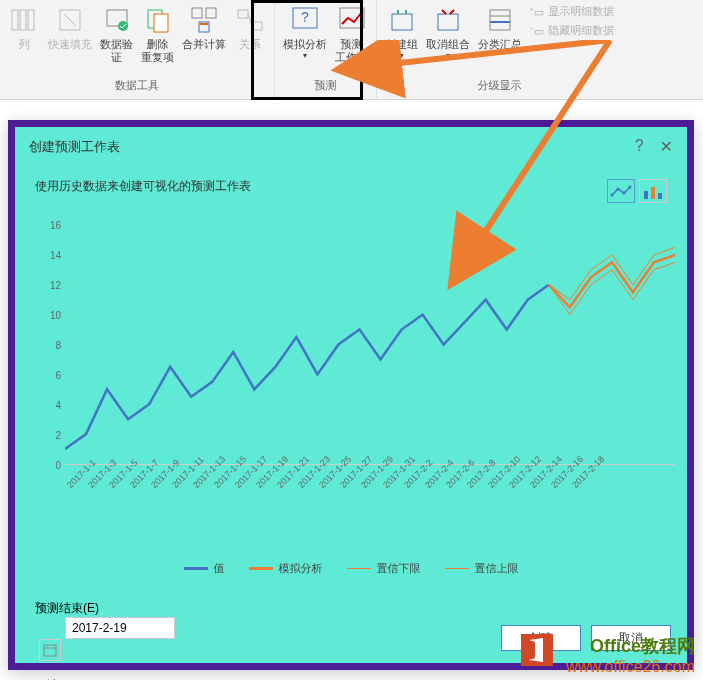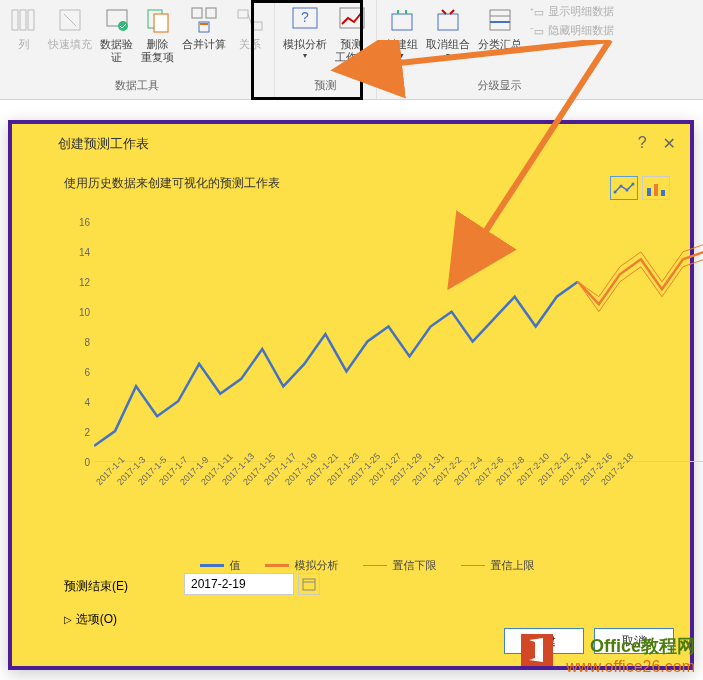--- a/index.html
+++ b/index.html
@@ -11,41 +11,41 @@
     .ribbon-btn { display: flex; flex-direction: column; align-items: center; padding: 2px 4px; text-align: center; font-size: 11px; color: #444; cursor: pointer; min-height: 70px; justify-content: flex-start; }
     .ribbon-btn.disabled { color: #b0b0b0; }
     .ribbon-icon { width: 32px; height: 32px; display: flex; align-items: center; justify-content: center; margin-bottom: 2px; }
     .ribbon-label { font-size: 11px; line-height: 13px; white-space: pre-line; text-align: center; }
     .group-label { font-size: 11px; color: #666; padding: 2px 0 4px; text-align: center; width: 100%; }
     .highlight-box { position: absolute; border: 3px solid #000; left: 251px; top: 0; width: 112px; height: 100px; pointer-events: none; z-index: 5; }
     
     .text-btns { display: flex; flex-direction: column; padding: 2px 4px; gap: 4px; }
     .text-btn { font-size: 11px; color: #b0b0b0; white-space: nowrap; display: flex; align-items: center; gap: 4px; }
     
-    .dialog { position: absolute; left: 8px; top: 120px; width: 686px; height: 550px; background: #fde047; border: 4px solid #4c1d95; box-shadow: 0 4px 16px rgba(0,0,0,0.2); padding-left: 32px; }
+    .dialog { position: absolute; left: 8px; top: 120px; width: 686px; height: 550px; background: #5eead4; border: 7px solid #4c1d95; box-shadow: 0 4px 16px rgba(0,0,0,0.2); }
     .dialog-title { display: flex; justify-content: space-between; align-items: center; padding: 10px 14px; font-size: 13px; color: #333; }
     .dialog-controls { display: flex; gap: 16px; font-size: 16px; color: #666; }
     .dialog-body { padding: 12px 20px; }
     .dialog-subtitle { font-size: 12px; color: #333; margin-bottom: 8px; }
     .chart-type-btns { position: absolute; right: 20px; top: 52px; display: flex; gap: 4px; }
     .ct-btn { width: 28px; height: 24px; border: 1px solid #5b9bd5; display: flex; align-items: center; justify-content: center; cursor: pointer; }
     .ct-btn.inactive { border-color: #ccc; }
     
     .chart-area { position: relative; width: 640px; height: 280px; margin: 30px auto 0; }
     .y-axis { position: absolute; left: 0; top: 0; bottom: 40px; width: 30px; }
     .y-tick { position: absolute; right: 4px; font-size: 10px; color: #666; transform: translateY(-50%); }
     .plot { position: absolute; left: 30px; right: 0; top: 0; bottom: 40px; border-bottom: 1px solid #ccc; }
     .x-labels { position: absolute; left: 30px; right: 0; bottom: -10px; height: 50px; }
     .x-label { position: absolute; font-size: 9px; color: #666; transform: rotate(-45deg); transform-origin: left top; white-space: nowrap; top: 18px; }
     
     .legend { display: flex; justify-content: center; gap: 24px; margin-top: 56px; font-size: 11px; color: #444; }
     .legend-item { display: flex; align-items: center; gap: 6px; }
     .legend-swatch { width: 24px; height: 3px; }
     
-    .form-row { display: flex; align-items: flex-end; font-size: 12px; }
+    .form-row { display: flex; align-items: flex-start; margin-top: 24px; font-size: 12px; flex-direction: column; }
     .form-row label { width: 90px; }
     .form-row input { width: 110px; padding: 3px 6px; margin-left: 30px; font-size: 12px; border: 1px solid #ccc; }
     .date-btn { width: 22px; height: 22px; border: 1px solid #ccc; margin-left: 4px; display: flex; align-items: center; justify-content: center; cursor: pointer; }
     
     .options-row { margin-top: 16px; font-size: 12px; display: flex; align-items: center; gap: 4px; }
     .expand-arrow { font-size: 10px; }
     
     .dialog-footer { position: absolute; bottom: 12px; right: 16px; display: flex; gap: 10px; }
     .dlg-btn { width: 80px; height: 26px; border: 1px solid #3d85c6; background: #fff; font-size: 12px; color: #333; cursor: pointer; }
     

